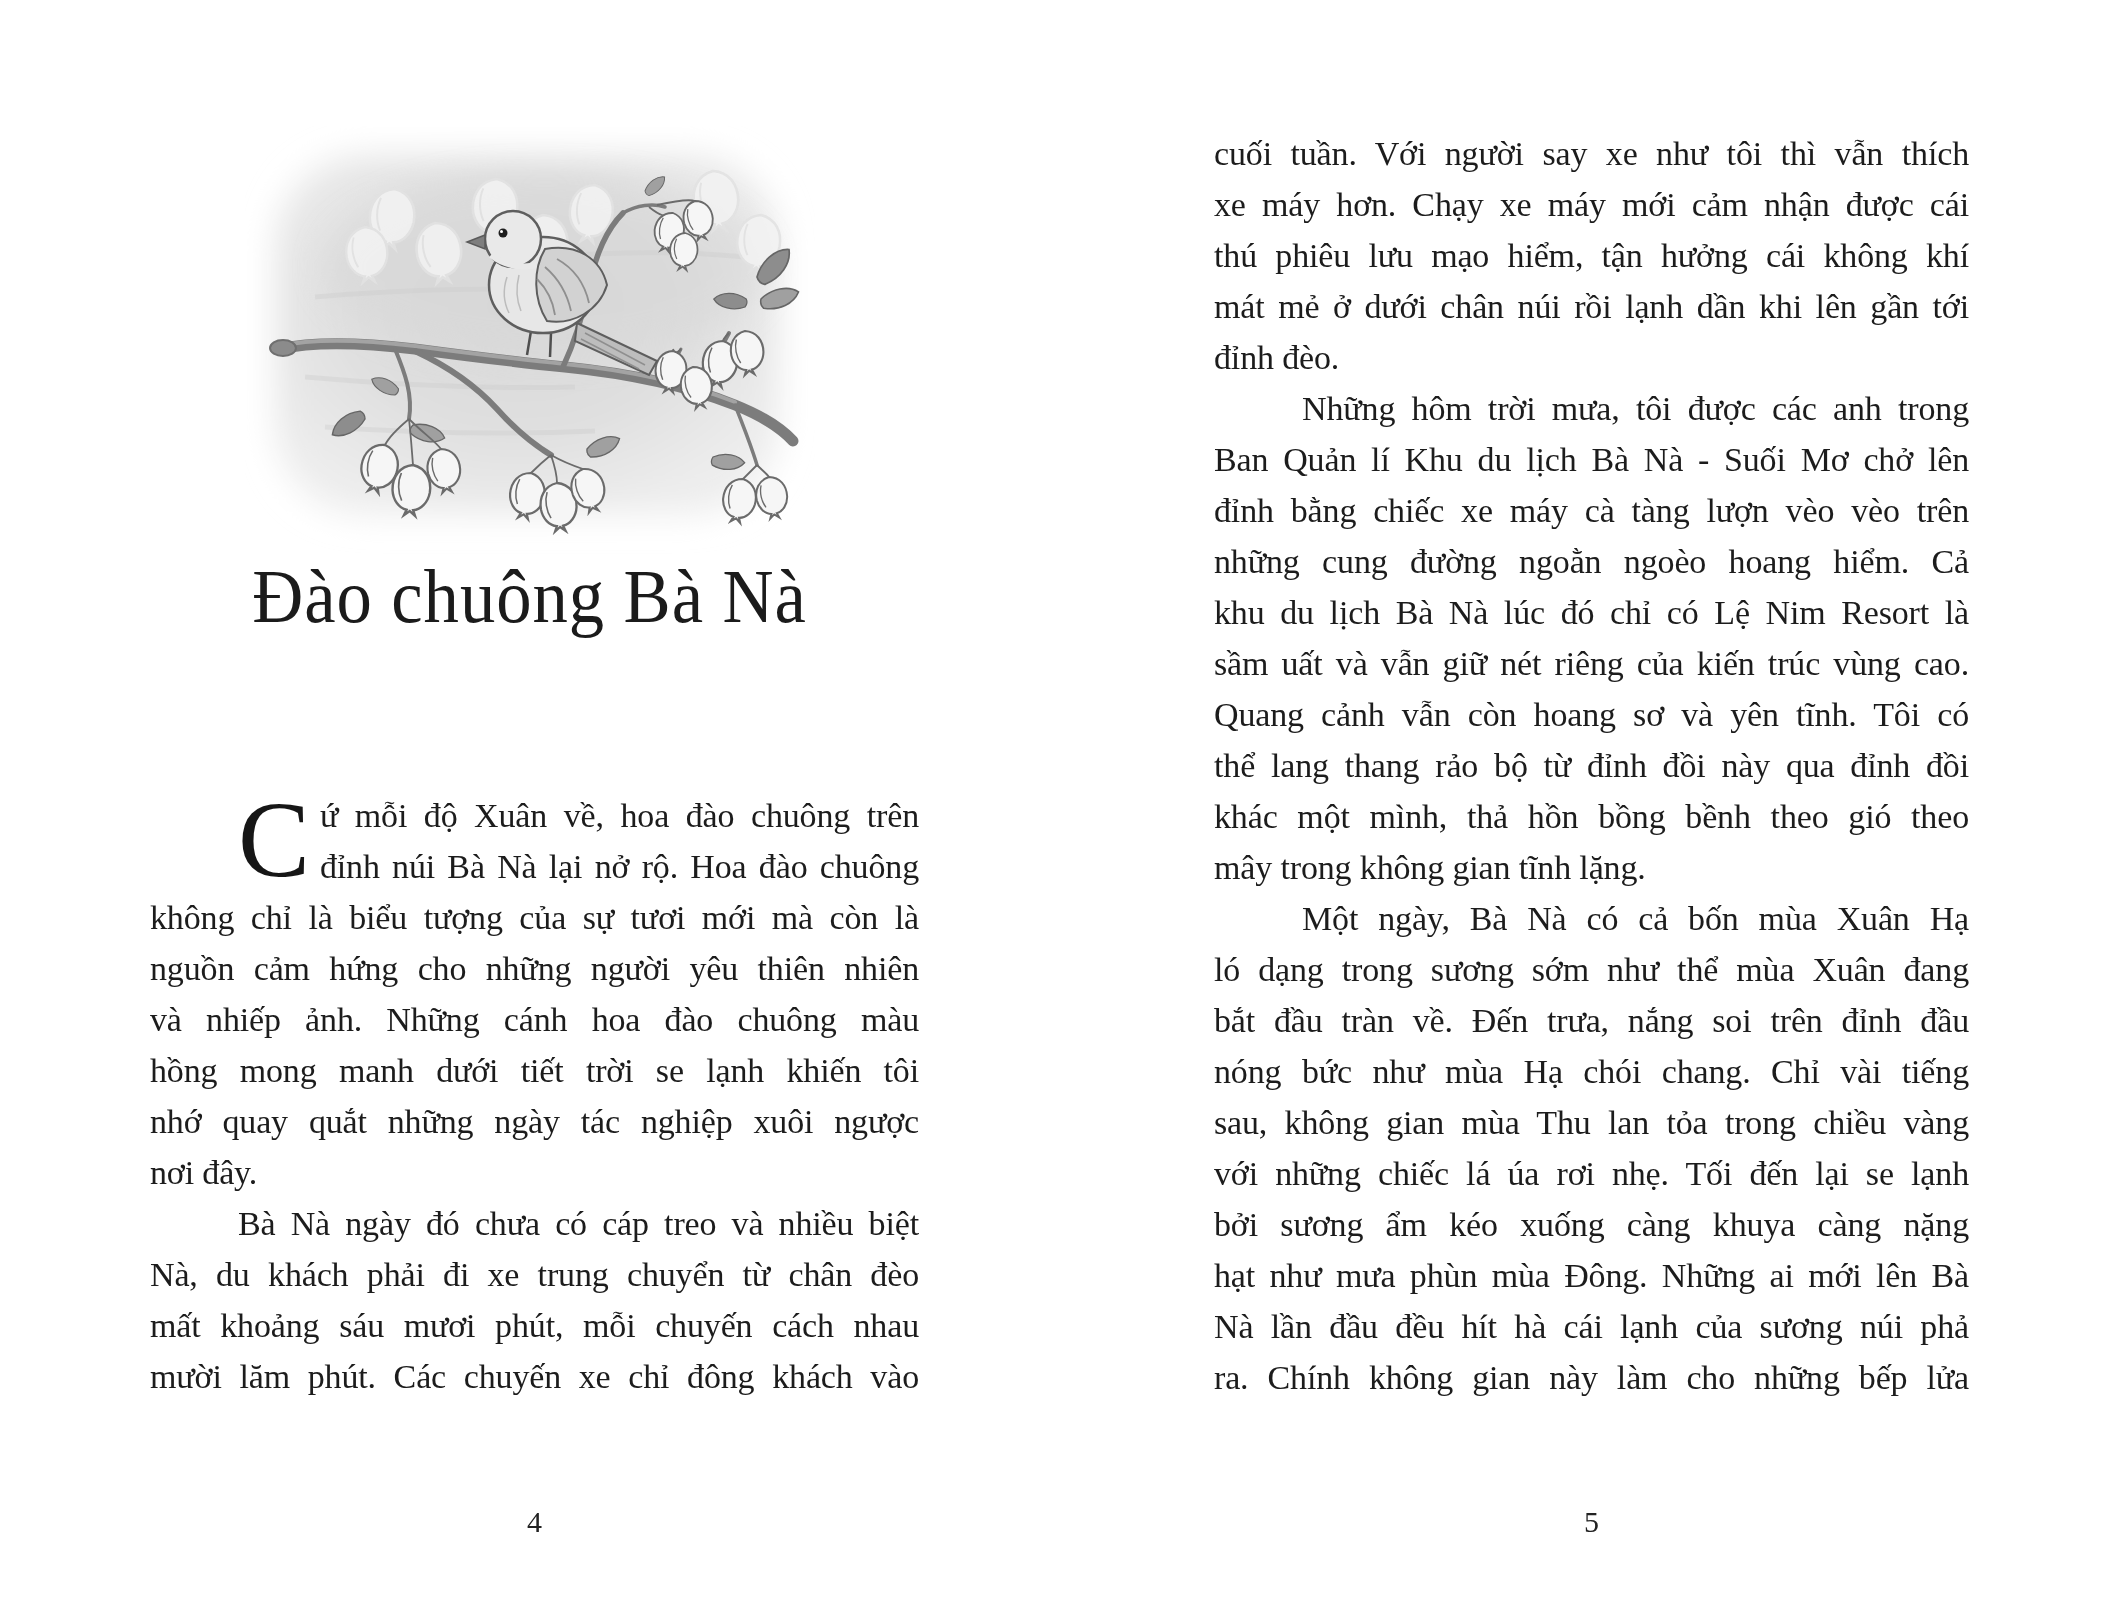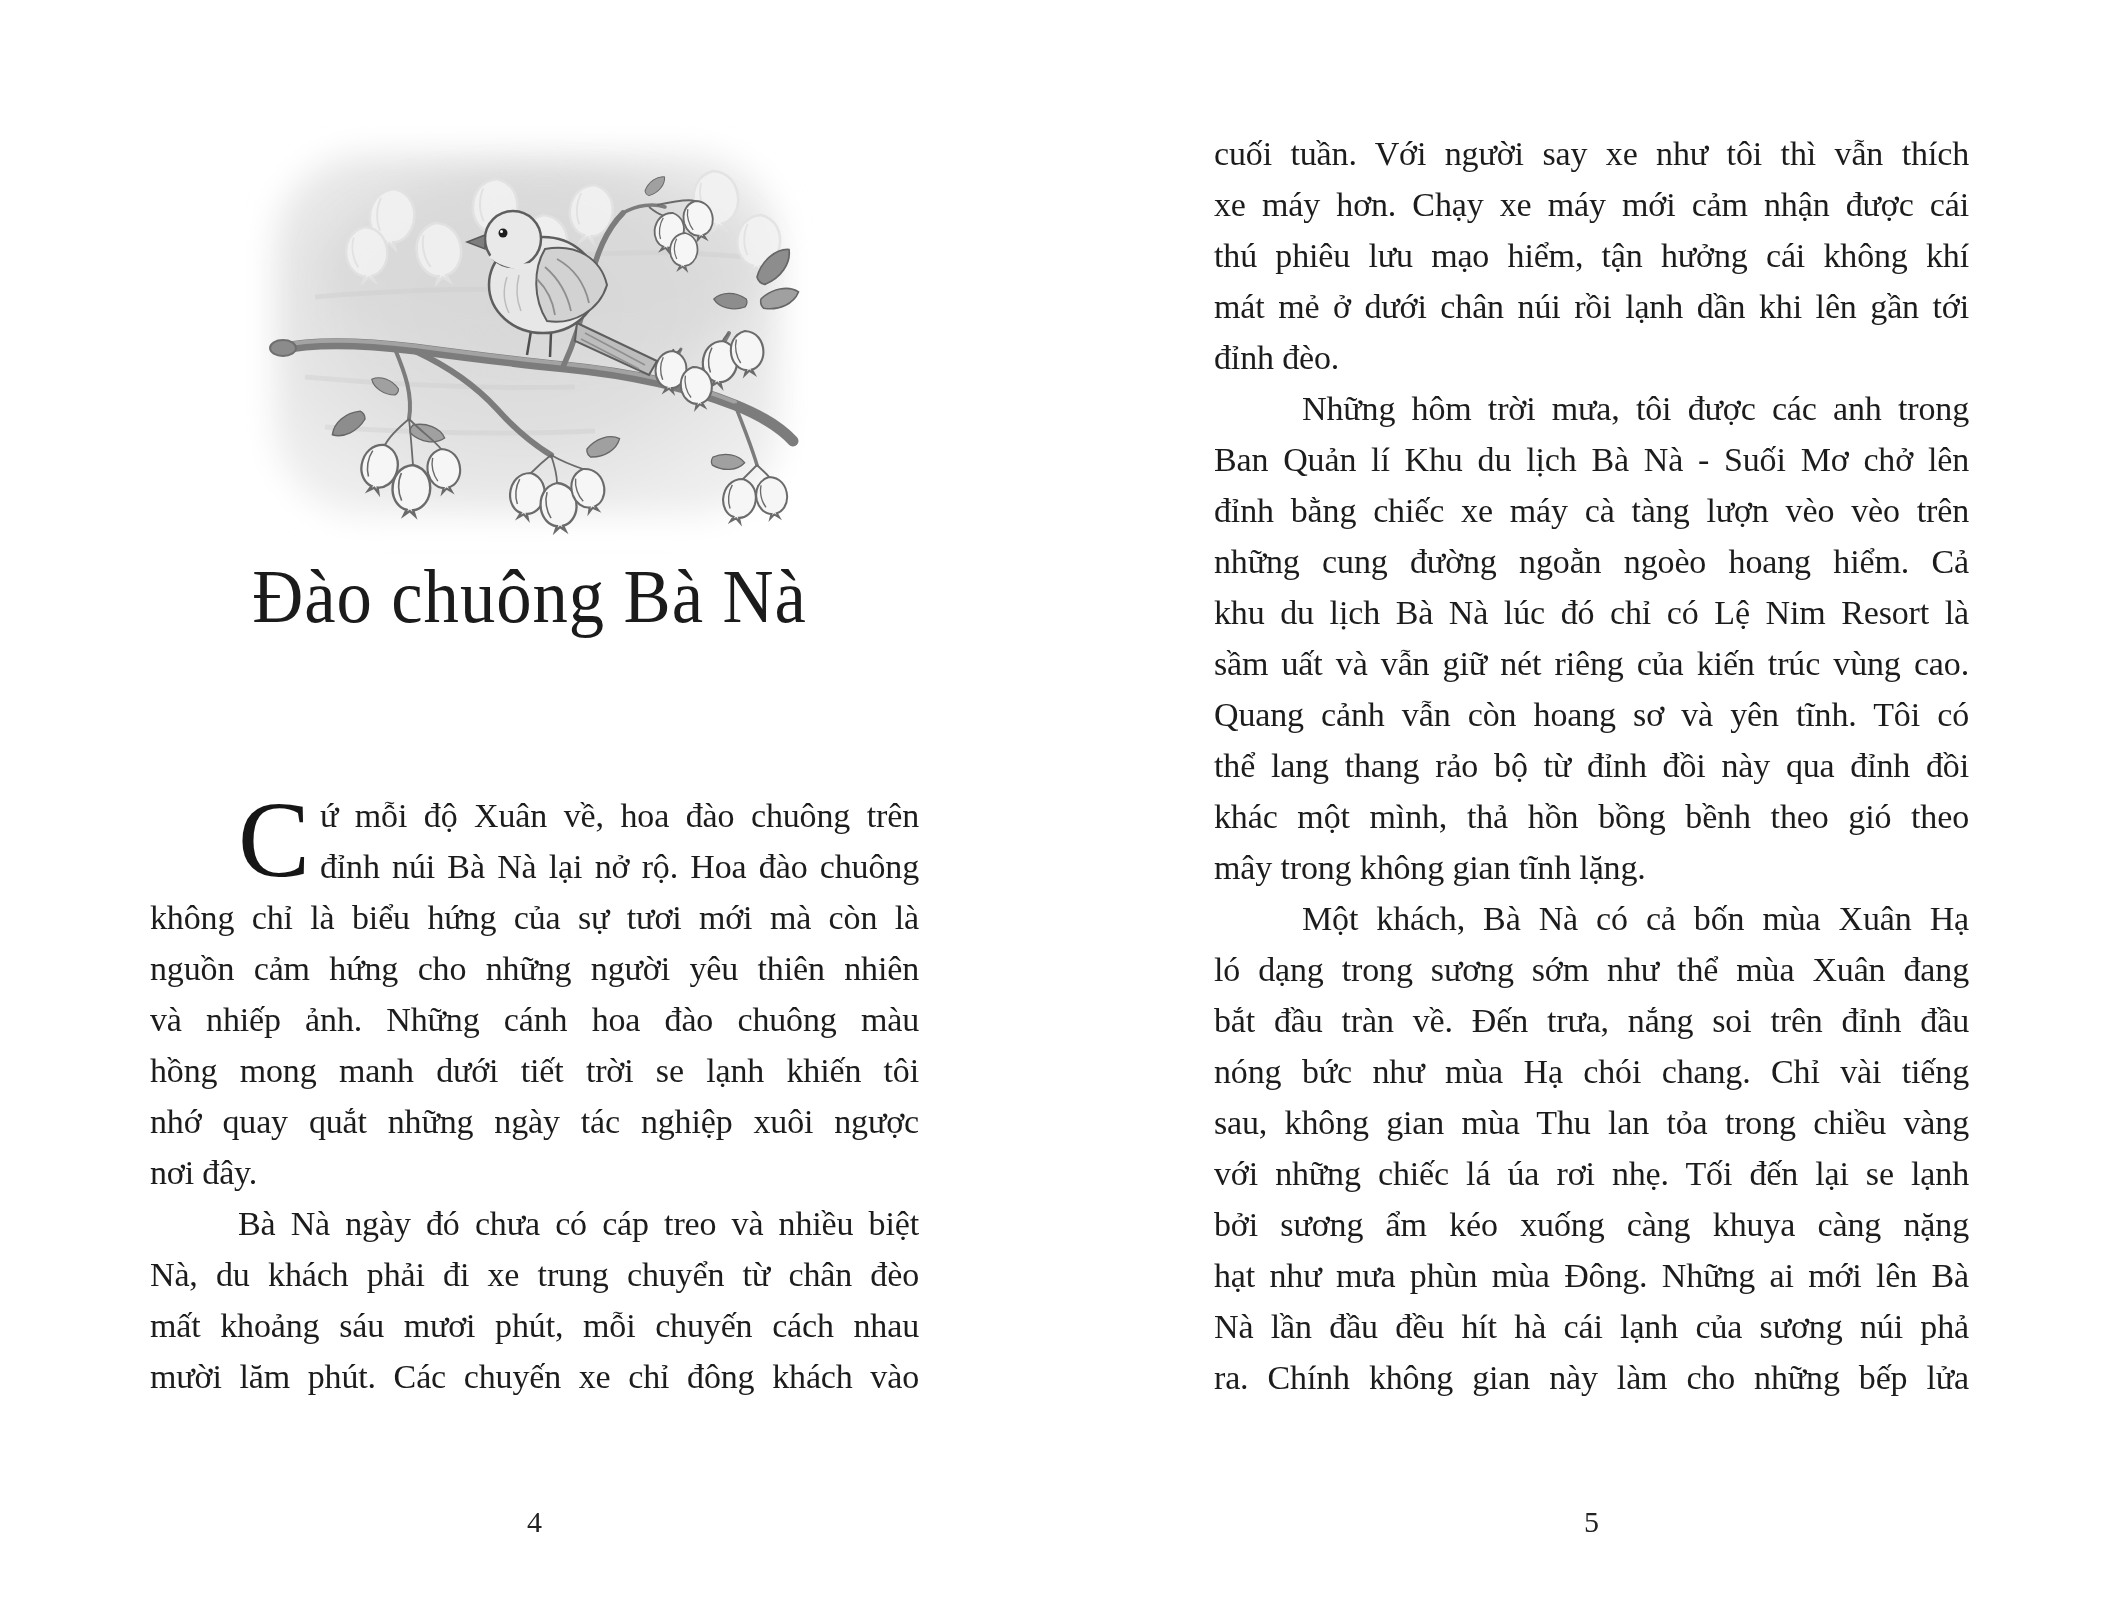--- a/index.html
+++ b/index.html
@@ -156,21 +156,21 @@
         <path d="M262,150 C258,162 258,174 264,186 M274,148 C271,160 271,172 276,184" stroke="#bcbcbc" stroke-width="1.5" fill="none"></path>
       </g>
     </svg>
   </figure>
 
   <h1 class="chapter-title">Đào chuông Bà Nà</h1>
 
   <div class="body-block" id="left-body">
       <div class="line"><span class="dropcap">C</span>ứ mỗi độ Xuân về, hoa đào chuông trên</div>
       <div class="line">đỉnh núi Bà Nà lại nở rộ. Hoa đào chuông</div>
-      <div class="line">không chỉ là biểu hứng của sự tươi mới mà còn là</div>
+      <div class="line">không chỉ là biểu tượng của sự tươi mới mà còn là</div>
       <div class="line">nguồn cảm hứng cho những người yêu thiên nhiên</div>
       <div class="line">và nhiếp ảnh. Những cánh hoa đào chuông màu</div>
       <div class="line">hồng mong manh dưới tiết trời se lạnh khiến tôi</div>
       <div class="line">nhớ quay quắt những ngày tác nghiệp xuôi ngược</div>
       <div class="line no-just">nơi đây.</div>
       <div class="line indent">Bà Nà ngày đó chưa có cáp treo và nhiều biệt</div>
       <div class="line">Nà, du khách phải đi xe trung chuyển từ chân đèo</div>
       <div class="line">mất khoảng sáu mươi phút, mỗi chuyến cách nhau</div>
       <div class="line">mười lăm phút. Các chuyến xe chỉ đông khách vào</div>
     </div>
@@ -188,21 +188,21 @@
       <div class="line indent">Những hôm trời mưa, tôi được các anh trong</div>
       <div class="line">Ban Quản lí Khu du lịch Bà Nà - Suối Mơ chở lên</div>
       <div class="line">đỉnh bằng chiếc xe máy cà tàng lượn vèo vèo trên</div>
       <div class="line">những cung đường ngoằn ngoèo hoang hiểm. Cả</div>
       <div class="line">khu du lịch Bà Nà lúc đó chỉ có Lệ Nim Resort là</div>
       <div class="line">sầm uất và vẫn giữ nét riêng của kiến trúc vùng cao.</div>
       <div class="line">Quang cảnh vẫn còn hoang sơ và yên tĩnh. Tôi có</div>
       <div class="line">thể lang thang rảo bộ từ đỉnh đồi này qua đỉnh đồi</div>
       <div class="line">khác một mình, thả hồn bồng bềnh theo gió theo</div>
       <div class="line no-just">mây trong không gian tĩnh lặng.</div>
-      <div class="line indent">Một khách, Bà Nà có cả bốn mùa Xuân Hạ</div>
+      <div class="line indent">Một ngày, Bà Nà có cả bốn mùa Xuân Hạ</div>
       <div class="line">ló dạng trong sương sớm như thể mùa Xuân đang</div>
       <div class="line">bắt đầu tràn về. Đến trưa, nắng soi trên đỉnh đầu</div>
       <div class="line">nóng bức như mùa Hạ chói chang. Chỉ vài tiếng</div>
       <div class="line">sau, không gian mùa Thu lan tỏa trong chiều vàng</div>
       <div class="line">với những chiếc lá úa rơi nhẹ. Tối đến lại se lạnh</div>
       <div class="line">bởi sương ẩm kéo xuống càng khuya càng nặng</div>
       <div class="line">hạt như mưa phùn mùa Đông. Những ai mới lên Bà</div>
       <div class="line">Nà lần đầu đều hít hà cái lạnh của sương núi phả</div>
       <div class="line">ra. Chính không gian này làm cho những bếp lửa</div>
     </div>

